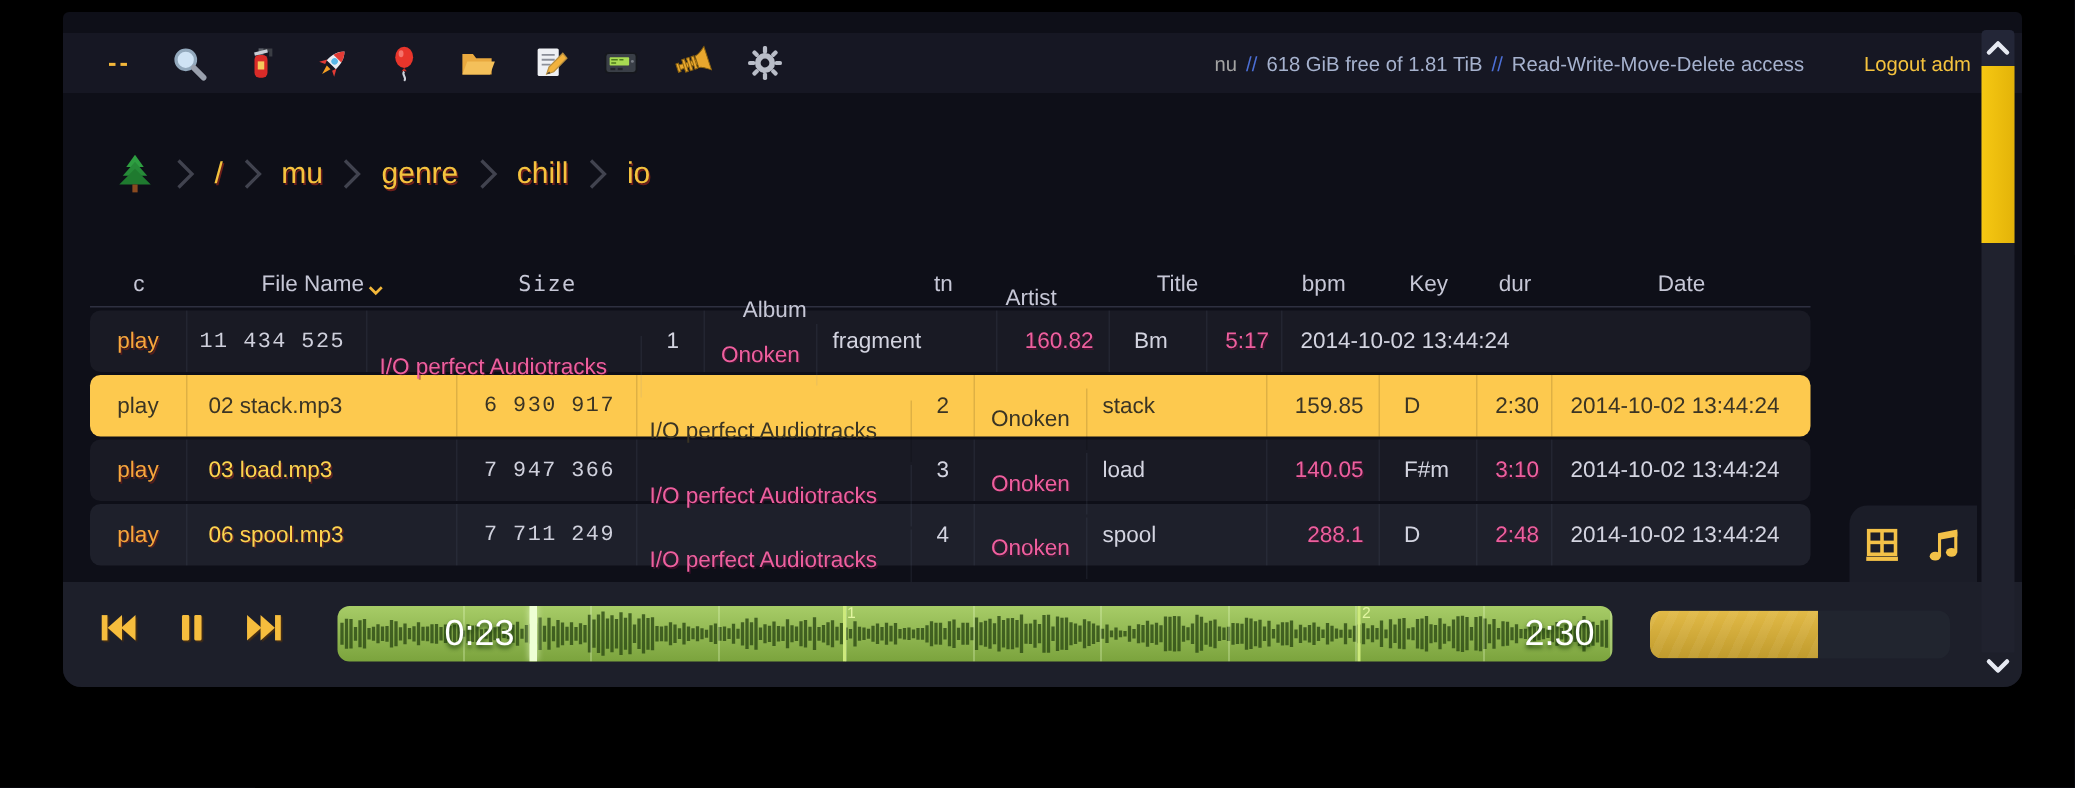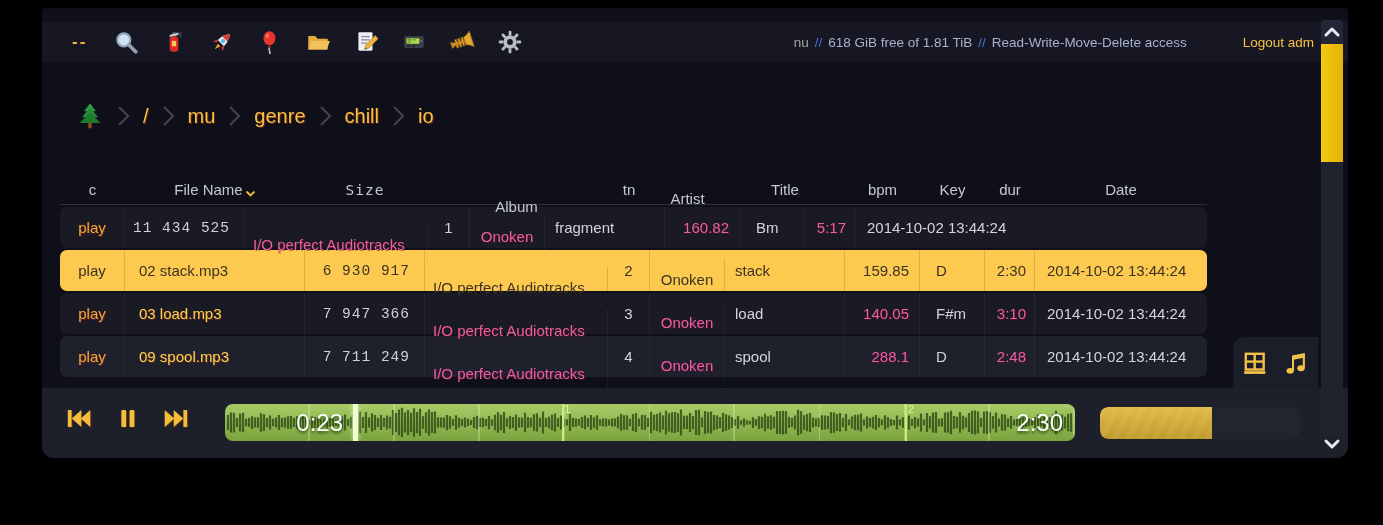--- a/index.html
+++ b/index.html
@@ -13,21 +13,21 @@
   
   .toolbar{position:absolute;left:0;right:0;top:14px;height:40px;background:#161723;
     display:flex;align-items:center;padding-left:30px;gap:21px;box-sizing:border-box;}
   .collapse{color:#f3b73a;font-weight:bold;font-size:17px;letter-spacing:2px;cursor:pointer;margin-right:4px;}
   .tb-icon{width:27px;height:27px;display:flex;align-items:center;justify-content:center;cursor:pointer;}
   .tb-icon svg{width:26px;height:26px;}
   .status{position:absolute;right:34px;top:0;height:40px;display:flex;align-items:center;
     font-size:13.5px;color:#a6b2ce;white-space:nowrap;}
   .status .sep{color:#4c6fd6;margin:0 6px;}
   .status .user{color:#a3a3a3;}
-  .status .logout{color:#f5c33e;margin-left:32px;cursor:pointer;padding-left:24px;}
+  .status .logout{color:#f5c33e;margin-left:16px;cursor:pointer;padding-left:24px;}
 
   
   .breadcrumb{position:absolute;left:34px;top:88px;height:40px;display:flex;align-items:center;gap:13px;font-size:20px;}
   .crumb{color:#f5c33e;text-shadow:1px 1px 0 rgba(190,45,30,.55);cursor:pointer;}
   .crumb-sep svg{width:13px;height:24px;display:block;}
   .tree{width:28px;height:28px;cursor:pointer;}
 
   
   .table{position:absolute;left:18px;top:167px;width:1147px;}
   .thead{display:flex;height:29px;align-items:center;color:#c6c7d6;font-size:15px;
@@ -335,21 +335,21 @@
       <div class="td c5">Onoken</div>
       <div class="td c6">load</div>
       <div class="td c7">140.05</div>
       <div class="td c8">F#m</div>
       <div class="td c9">3:10</div>
       <div class="td c10">2014-10-02 13:44:24</div>
     </div>
 
     <div class="tr alt">
       <div class="td c0">play</div>
-      <div class="td c1">09 spool.mp3</div>
+      <div class="td c1">06 spool.mp3</div>
       <div class="td c2">7 711 249</div>
       <div class="td c3">I/O perfect Audiotracks</div>
       <div class="td c4">4</div>
       <div class="td c5">Onoken</div>
       <div class="td c6">spool</div>
       <div class="td c7">288.1</div>
       <div class="td c8">D</div>
       <div class="td c9">2:48</div>
       <div class="td c10">2014-10-02 13:44:24</div>
     </div>

